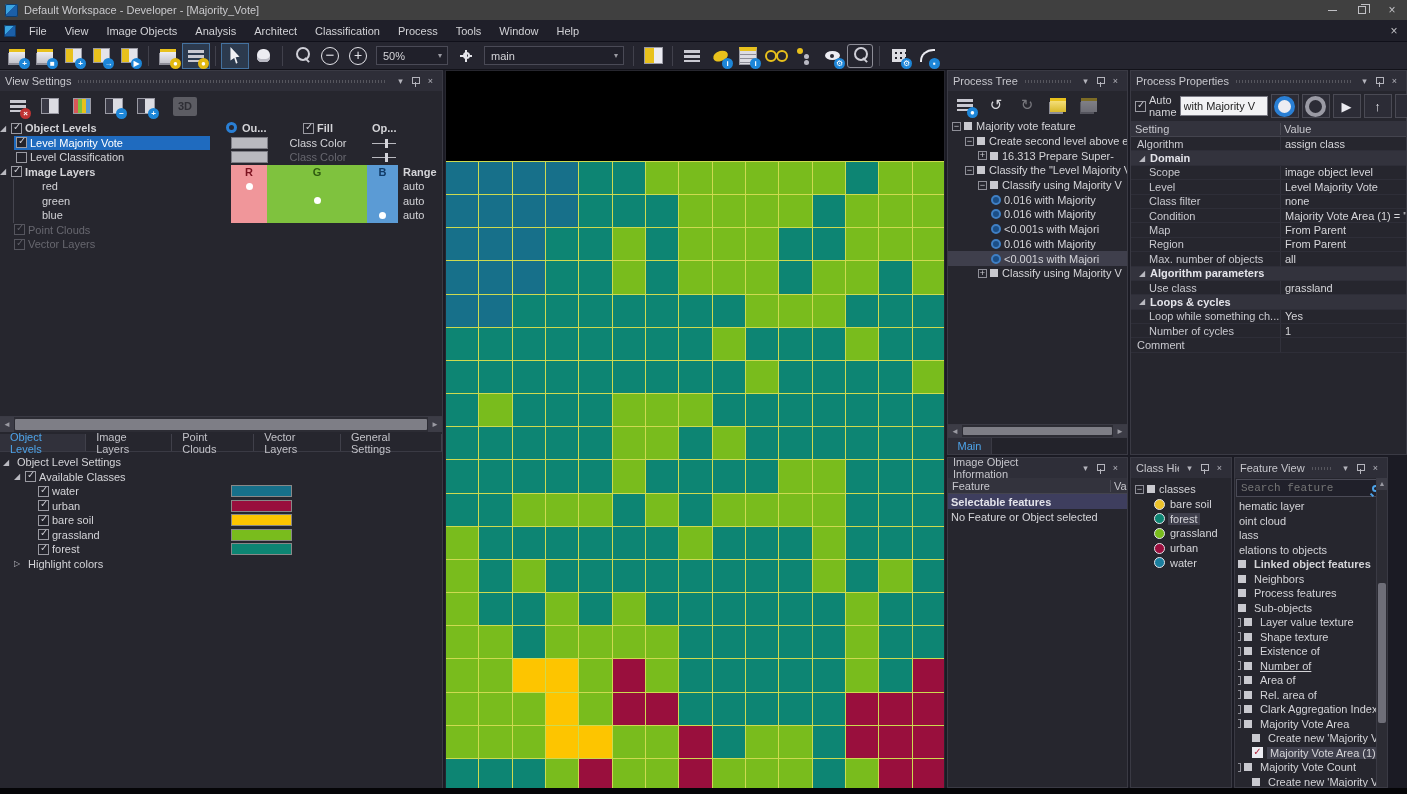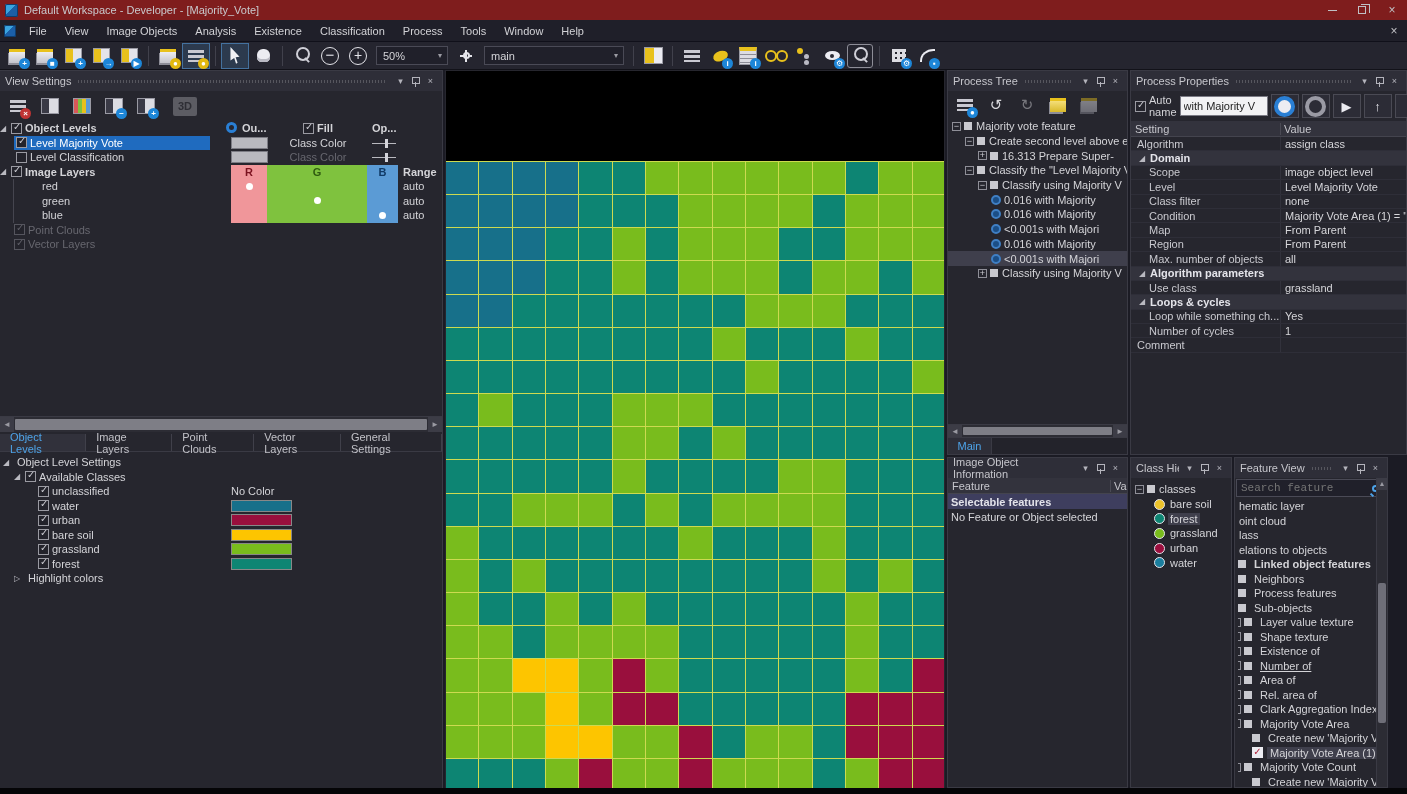--- a/index.html
+++ b/index.html
@@ -1,19 +1,19 @@
 <!DOCTYPE html>
 <html><head>
 <meta charset="utf-8">
 <style>
   *{margin:0;padding:0;box-sizing:border-box}
   html,body{width:1407px;height:794px;overflow:hidden;background:#1b1b24;
     font-family:"Liberation Sans","DejaVu Sans",sans-serif;font-size:11px;color:#d4d4d8}
   
-  #titlebar{position:absolute;left:0;top:0;width:1407px;height:20px;background:#7f1d1d;
+  #titlebar{position:absolute;left:0;top:0;width:1407px;height:20px;background:#404040;
     display:flex;align-items:center;gap:6px;padding-left:5px}
   .applogo{width:13px;height:13px;border-radius:2px;flex:none;
     background:linear-gradient(135deg,#3aa4e0 0 45%,#1b5fa8 45% 100%);box-shadow:inset 0 0 0 1px #0e3d6e}
   #titlebar .ttext{color:#c9c9cd}
   .winctl{margin-left:auto;display:flex;height:100%}
   .wbtn{width:30px;display:flex;align-items:center;justify-content:center;color:#c0c0c4;font-size:12px}
   .minbar{width:9px;border-bottom:1px solid #c0c0c4;height:1px;display:block}
   .restbox{width:8px;height:8px;border:1px solid #c0c0c4;display:block;position:relative}
   .restbox::before{content:"";position:absolute;left:2px;top:-3px;width:8px;height:8px;border:1px solid #c0c0c4;border-left:none;border-bottom:none}
   #menubar{position:absolute;left:0;top:20px;width:1407px;height:22px;background:#1f1f29;
@@ -186,21 +186,21 @@
   </div>
 </div>
 
 <div id="menubar">
   <span class="applogo" style="width:12px;height:12px;margin:0 4px"></span>
   <div id="menu-items">
       <span class="menu-item">File</span>
       <span class="menu-item">View</span>
       <span class="menu-item">Image Objects</span>
       <span class="menu-item">Analysis</span>
-      <span class="menu-item">Existence</span>
+      <span class="menu-item">Architect</span>
       <span class="menu-item">Classification</span>
       <span class="menu-item">Process</span>
       <span class="menu-item">Tools</span>
       <span class="menu-item">Window</span>
       <span class="menu-item">Help</span>
     </div>
   <span class="menuclose">×</span>
 </div>
 
 <div id="toolbar">
@@ -389,26 +389,20 @@
     </div>
   <div id="vs-settings">
       <div class="trow">
         <span class="exp" style="margin-left: 3px;">◢</span>
         <span class="lbl">Object Level Settings</span>
       </div>
       <div class="trow">
         <span class="exp" style="margin-left: 14px;">◢</span>
         <span class="cb on"></span>
         <span class="lbl">Available Classes</span>
-      </div>
-      <div class="trow">
-        <span style="width: 38px;"></span>
-        <span class="cb on"></span>
-        <span class="lbl">unclassified</span>
-        <span style="position: absolute; left: 231px;">No Color</span>
       </div>
       <div class="trow">
         <span style="width: 38px;"></span>
         <span class="cb on"></span>
         <span class="lbl">water</span>
         <span class="swatch" style="background: rgb(23, 112, 138);"></span>
       </div>
       <div class="trow">
         <span style="width: 38px;"></span>
         <span class="cb on"></span>

